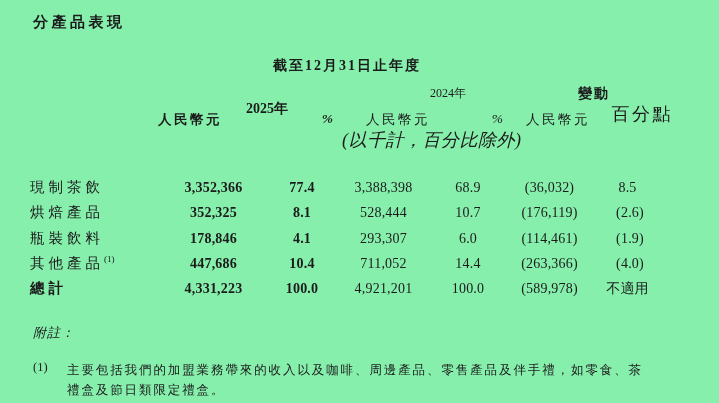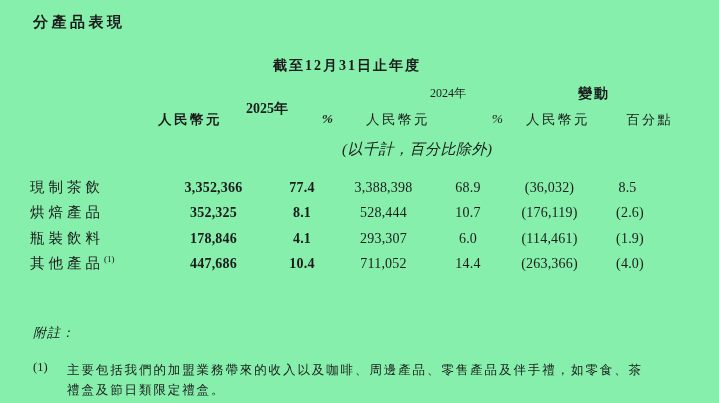--- a/index.html
+++ b/index.html
@@ -15,23 +15,23 @@
   .h-period { left:273px; top:57px; font-size:14px; font-weight:bold; letter-spacing:2px; }
   .h-y2025  { right:431px; top:85px; font-size:14px; font-weight:bold;margin-top:15px; }
   .h-y2024  { right:253px; top:85px; font-size:12px; }
   .h-change { right:109px; top:85px; font-size:14px; font-weight:bold; letter-spacing:2px; }
 
   .h-rmb25 { left:158px;  top:111px; font-size:13.5px; font-weight:bold; letter-spacing:2.5px; }
   .h-pct25 { right:386px; top:111px; font-size:13.5px; font-weight:bold; font-style:italic; }
   .h-rmb24 { right:289px; top:111px; font-size:13.5px; letter-spacing:2.5px; }
   .h-pct24 { right:216px; top:111px; font-size:13.5px; font-style:italic; }
   .h-rmbch { right:129px; top:111px; font-size:13.5px; letter-spacing:2.5px; }
-  .h-pptch { right:46px;  top:111px; font-size:13px; letter-spacing:2.5px; }
+  .h-pptch { right:46px;  top:102px; font-size:18px; letter-spacing:2.5px; }
 
-  .h-unit { left:342px; top:140px; font-size:15px; font-style:italic; letter-spacing:0.5px; }
+  .h-unit { left:342px; top:128px; font-size:18px; font-style:italic; letter-spacing:0.5px; }
 
   table.seg { position:absolute; left:30px; top:175px; border-collapse:collapse; table-layout:fixed; width:637px; }
   table.seg td { padding:0; height:25.3px; line-height:25.3px; vertical-align:middle; }
   td.lbl { font-size:14.5px; letter-spacing:4px; text-align:left; }
   td.lbl sup { font-size:9px; letter-spacing:0; vertical-align:super; line-height:0; }
   td.num { font-size:14px; text-align:center; letter-spacing:0.2px;font-family:Liberation Serif, serif; }
   td.b   { font-weight:bold; }
   tr.total-row td.lbl { font-weight:bold; }
 
   .notes-head { left:33px; top:324px; font-size:13px; font-style:italic; letter-spacing:1px; }
@@ -102,20 +102,29 @@
       </tr>
       <tr>
         <td class="lbl"><span>其他產品</span><sup>(1)</sup></td>
         <td class="num b">447,686</td>
         <td class="num b">10.4</td>
         <td class="num">711,052</td>
         <td class="num">14.4</td>
         <td class="num">(263,366)</td>
         <td class="num">(4.0)</td>
       </tr>
+      <tr class="total-row">
+        <td class="lbl"><span>總計</span><sup></sup></td>
+        <td class="num b">4,331,223</td>
+        <td class="num b">100.0</td>
+        <td class="num">4,921,201</td>
+        <td class="num">100.0</td>
+        <td class="num">(589,978)</td>
+        <td class="num" style="padding-right: 5px;">不適用</td>
+      </tr>
     </tbody>
   </table>
 
   <div class="abs notes-head">附註：</div>
 
   <div class="note-item">
     <span class="note-marker">(1)</span>
     <span class="note-text">主要包括我們的加盟業務帶來的收入以及咖啡、周邊產品、零售產品及伴手禮，如零食、茶禮盒及節日類限定禮盒。</span>
   </div>
 

